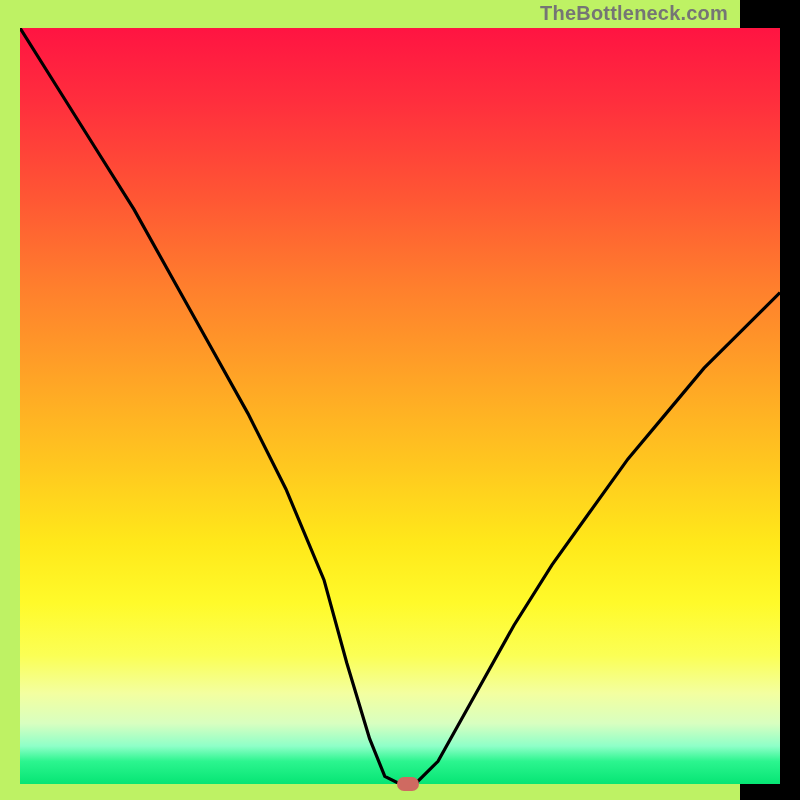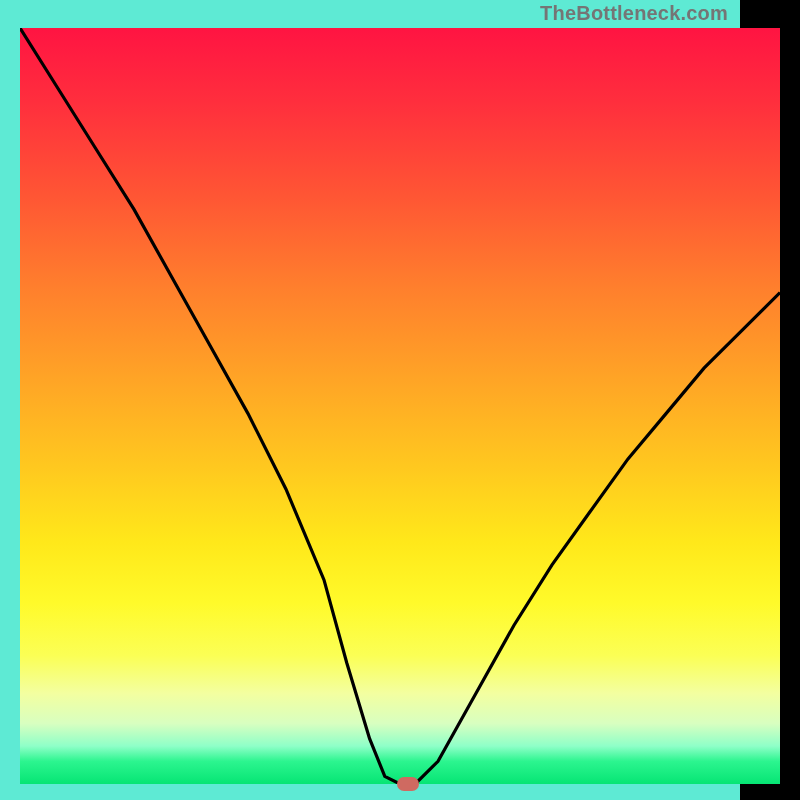--- a/index.html
+++ b/index.html
@@ -8,21 +8,21 @@
     width: 800px;
     height: 800px;
     background: #000;
     font-family: Arial, Helvetica, sans-serif;
     overflow: hidden;
   }
   .frame {
     position: relative;
     width: 740px;
     height: 800px;
-    background: #5eead4;
+    background: #bef264;
   }
   .watermark {
     position: absolute;
     top: 2px;
     right: 12px;
     color: #757575;
     font-size: 20px;
     font-weight: 600;
     letter-spacing: 0.2px;
     z-index: 10;

